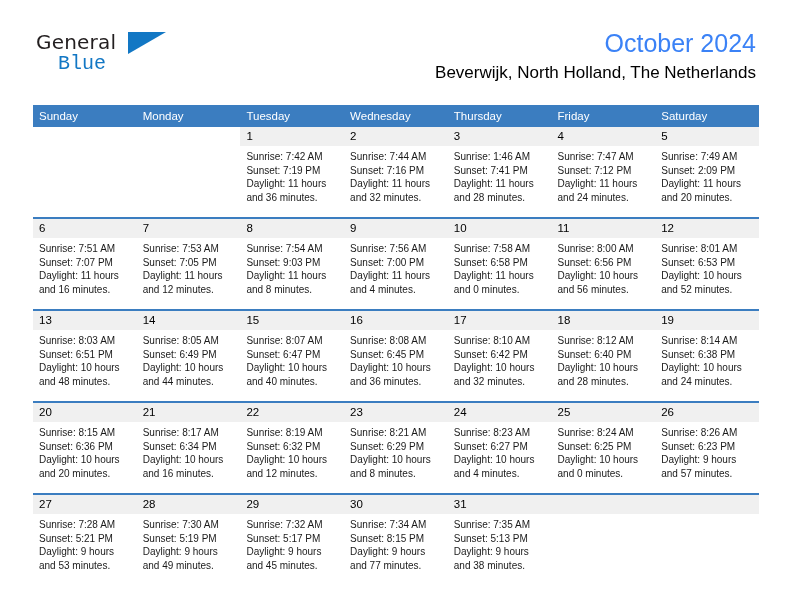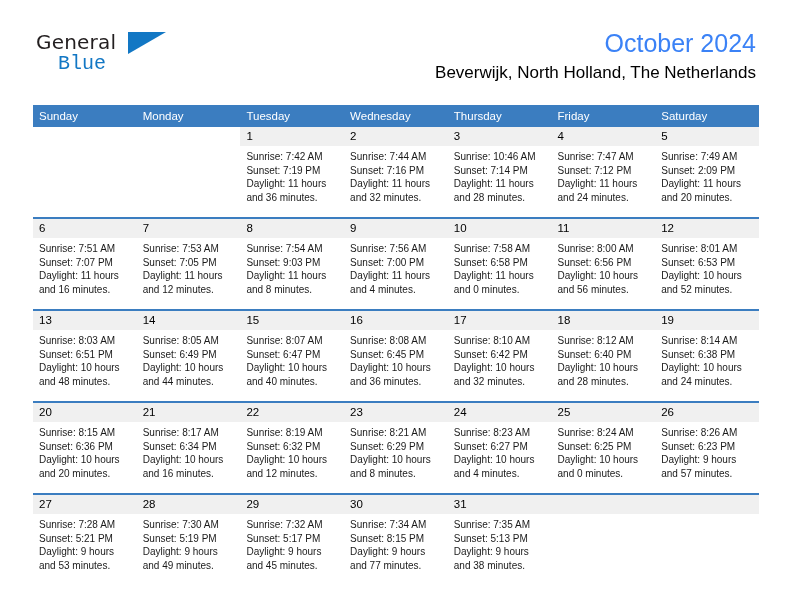--- a/index.html
+++ b/index.html
@@ -194,22 +194,22 @@
                 <div>Sunset: 7:16 PM</div>
                 <div>Daylight: 11 hours</div>
                 <div>and 32 minutes.</div>
               </div>
             </div>
           </td>
           <td class="cell-day">
             <div class="cell-inner">
               <div class="daynum">3</div>
               <div class="details">
-                <div>Sunrise: 10:46 AM</div>
-                <div>Sunset: 7:14 PM</div>
+                <div>Sunrise: 1:46 AM</div>
+                <div>Sunset: 7:41 PM</div>
                 <div>Daylight: 11 hours</div>
                 <div>and 28 minutes.</div>
               </div>
             </div>
           </td>
           <td class="cell-day">
             <div class="cell-inner">
               <div class="daynum">4</div>
               <div class="details">
                 <div>Sunrise: 7:47 AM</div>

